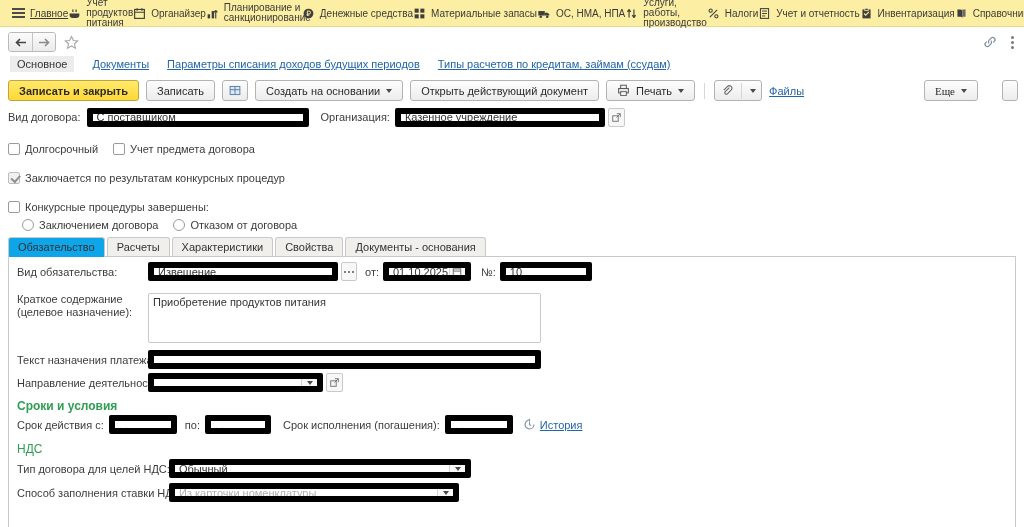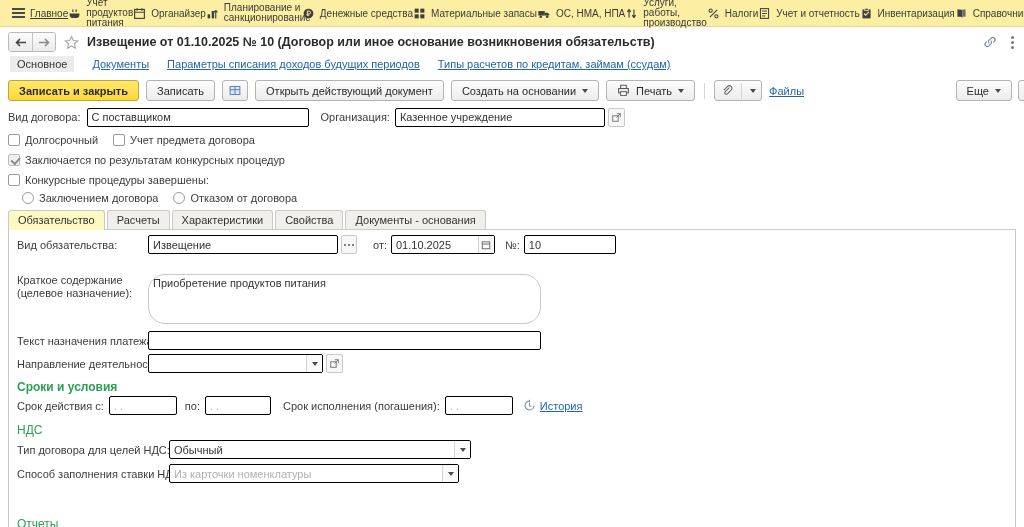--- a/index.html
+++ b/index.html
@@ -31,46 +31,46 @@
   .navitem.active { color:#333; text-decoration:none; background:#ececec; border-radius:1px; padding:2px 7px; }
 
   
   .toolbar { display:flex; align-items:center; gap:7px; padding:3px 0 5px 8px; }
   .btn { display:inline-flex; align-items:center; gap:6px; height:21px; padding:0 10px; border:1px solid #b3b3b3; border-radius:3px; background:linear-gradient(#fdfdfd,#ececec); color:#2b2b2b; white-space:nowrap; cursor:default; }
   .btn.primary { background:linear-gradient(#ffe96c,#ffd836); border-color:#c2a43c; font-weight:bold; }
   .btn.iconbtn { padding:0 5px; }
   .vdiv { width:1px; height:16px; background:#d6d6d6; margin:0 2px; }
   .caret { width:0; height:0; border-left:3.5px solid transparent; border-right:3.5px solid transparent; border-top:4px solid #4a4a4a; }
   .lnk { color:#2265a8; text-decoration:underline; cursor:default; white-space:nowrap; }
-  .more-wrap { margin-left:auto; display:flex; gap:6px; padding-right:0; }
+  .more-wrap { margin-left:auto; display:flex; gap:24px; padding-right:16px;font-family:Liberation Serif, serif; }
   .btn.sliver { width:16px; margin-right:-10px; padding:0; }
 
   
   .main { padding:0 0 0 8px; }
   .frow { display:flex; align-items:center; }
   .lbl { color:#3c3c3c; white-space:nowrap; }
-  .fld { display:flex; align-items:center; border:1px solid #000000; border-radius:2px; height:19px; background:#fff; padding-left:4px; overflow:hidden; }
+  .fld { display:flex; align-items:center; border:6px solid #000000; border-radius:2px; height:19px; background:#fff; padding-left:4px; overflow:hidden; }
   .fld .val { flex:1; white-space:nowrap; overflow:hidden; }
   .combo { width:16px; align-self:stretch; border-left:1px solid #d4d4d4; background:#fafafa; display:flex; align-items:center; justify-content:center; flex:none; }
   .mini { height:19px; min-width:16px; border:1px solid #c9c9c9; border-radius:2px; background:#f7f7f7; display:flex; align-items:center; justify-content:center; margin-left:3px; flex:none; padding:0 2px; }
   .ellip { display:flex; gap:2px; }
   .ellip i { width:2px; height:2px; background:#555; border-radius:50%; }
   .ghost { color:#b0b0b0; }
 
   .cb { width:12px; height:12px; border:1px solid #9b9b9b; border-radius:2px; background:#fff; position:relative; flex:none; }
   .cb.checked::after { content:""; position:absolute; left:1.5px; top:2px; width:7px; height:3.5px; border-left:2px solid #2f8f2f; border-bottom:2px solid #2f8f2f; transform:rotate(-48deg); }
   .cb.checked.disabled { background:#f0f0f0; border-color:#bdbdbd; }
   .cb.checked.disabled::after { border-color:#8f8f8f; }
   .radio { width:12px; height:12px; border:1px solid #9b9b9b; border-radius:50%; background:#fff; flex:none; }
-  .cbrow { display:flex; align-items:center; gap:5px; height:15px; margin-top:5px; }
+  .cbrow { display:flex; align-items:center; gap:5px; height:15px; margin-top:14px; }
 
   
   .ftabs { display:flex; margin-top:5px; position:relative; z-index:2; padding-left:0; }
   .ftab { border:1px solid #c9c9c9; border-bottom:none; background:#f0efec; padding:3px 9px 3px 9px; border-radius:3px 3px 0 0; margin-right:2px; color:#333; cursor:default; }
-  .ftab.active { background:#fef9c3; padding-bottom:4px; margin-bottom:-1px; }
+  .ftab.active { background:#0ea5e9; padding-bottom:4px; margin-bottom:-1px; }
   .panel { border:1px solid #c9c9c9; margin-right:8px; padding:5px 8px 4px 8px; position:relative; z-index:1; background:#fff; }
 
   .lbl127 { width:127px; flex:none; }
   .lbl148 { width:148px; flex:none; }
   .sect { color:#2e9e52; font-size:12px; }
   .txtarea { border:1px solid #c9c9c9; border-radius:2px; height:50px; width:393px; padding:2px 4px; }
 
   svg.ic { display:block; }
 </style>
 </head>
@@ -179,21 +179,20 @@
     </div>
     <div class="navbtn">
       <svg class="ic" width="11" height="9" viewBox="0 0 11 9">
           <path d="M0 4.5h9M6 1l3.5 3.5L6 8" stroke="#8a8a8a" stroke-width="1.6" fill="none"></path>
         </svg>
     </div>
   </div>
   <svg class="ic" width="15" height="15" viewBox="0 0 16 16">
       <path d="M8 1.6l2 4.2 4.6.5-3.4 3.1 1 4.6L8 11.7 3.8 14l1-4.6L1.4 6.3 6 5.8z" fill="none" stroke="#a6a6a6" stroke-width="1.2"></path>
     </svg>
-  <div class="page-title">Извещение от 01.10.2025 № 10 (Договор или иное основание возникновения обязательств)</div>
   <div class="title-right">
     <svg class="ic" width="14" height="14" viewBox="0 0 16 16">
         <path d="M7 9.5a2.6 2.6 0 0 1 0-3.7l2.2-2.2a2.6 2.6 0 0 1 3.7 3.7l-1.2 1.2M9 6.5a2.6 2.6 0 0 1 0 3.7l-2.2 2.2a2.6 2.6 0 0 1-3.7-3.7l1.2-1.2" stroke="#7d8f9f" stroke-width="1.4" fill="none"></path>
       </svg>
     <span class="kebab">
         <i></i>
         <i></i>
         <i></i>
       </span>
   </div>
@@ -213,25 +212,25 @@
   <div class="btn">
       <span>Записать</span>
     </div>
   <div class="btn iconbtn">
     <svg class="ic" width="14" height="13" viewBox="0 0 16 16">
         <rect x="2" y="3" width="12" height="10" fill="#dce8f5" stroke="#5a7fa8" stroke-width="1.2"></rect>
         <path d="M2 7h12M8 3v10" stroke="#5a7fa8" stroke-width="1.2"></path>
       </svg>
   </div>
   <div class="btn">
-      <span>Открыть действующий документ</span>
-    </div>
-  <div class="btn">
       <span>Создать на основании</span>
       <span class="caret"></span>
+    </div>
+  <div class="btn">
+      <span>Открыть действующий документ</span>
     </div>
   <div class="btn">
     <svg class="ic" width="13" height="13" viewBox="0 0 16 16">
         <rect x="4.5" y="1.5" width="7" height="4" fill="none" stroke="#555" stroke-width="1.2"></rect>
         <rect x="2" y="5.5" width="12" height="5.5" fill="#e9e9e9" stroke="#555" stroke-width="1.2"></rect>
         <rect x="4.5" y="9.5" width="7" height="4.5" fill="#fff" stroke="#555" stroke-width="1.2"></rect>
       </svg>
     <span>Печать</span>
       <span class="caret"></span>
   </div>
@@ -311,42 +310,42 @@
       <div class="fld" style="width:190px; margin-left:4px;">
           <span class="val">Извещение</span>
         </div>
       <div class="mini">
           <span class="ellip">
             <i></i>
             <i></i>
             <i></i>
           </span>
         </div>
-      <span class="lbl" style="margin-left:16px;">от:</span>
-      <div class="fld" style="width:104px; margin-left:4px; padding-left:4px;">
+      <span class="lbl" style="margin-left:8px;">от:</span>
+      <div class="fld" style="width:88px; margin-left:4px; padding-left:4px;">
         <span class="val">01.10.2025</span>
         <span class="combo">
           <svg class="ic" width="10" height="10" viewBox="0 0 16 16">
               <rect x="2" y="3" width="12" height="11" fill="none" stroke="#666" stroke-width="1.5"></rect>
               <path d="M2 6.5h12" stroke="#666" stroke-width="1.5"></path>
             </svg>
         </span>
       </div>
       <span class="lbl" style="margin-left:10px;">№:</span>
       <div class="fld" style="width:92px; margin-left:4px;">
           <span class="val">10</span>
         </div>
     </div>
 
-    <div class="frow" style="margin-top:20px; align-items:flex-start;">
+    <div class="frow" style="margin-top:12px; align-items:flex-start;">
       <span class="lbl lbl127" style="line-height:13px;">
         <span>Краткое содержание</span><br>
         <span>(целевое назначение):</span>
       </span>
-      <div class="txtarea" style="margin-left:4px;border-radius:17px;"><span>Приобретение продуктов питания</span></div>
+      <div class="txtarea" style="margin-left:4px;"><span>Приобретение продуктов питания</span></div>
     </div>
 
     <div class="frow" style="height:19px; margin-top:7px;">
       <span class="lbl lbl127">Текст назначения платежа:</span>
       <div class="fld" style="width:393px; margin-left:4px;">
           <span class="val"></span>
         </div>
     </div>
 
     <div class="frow" style="height:19px; margin-top:4px;">

